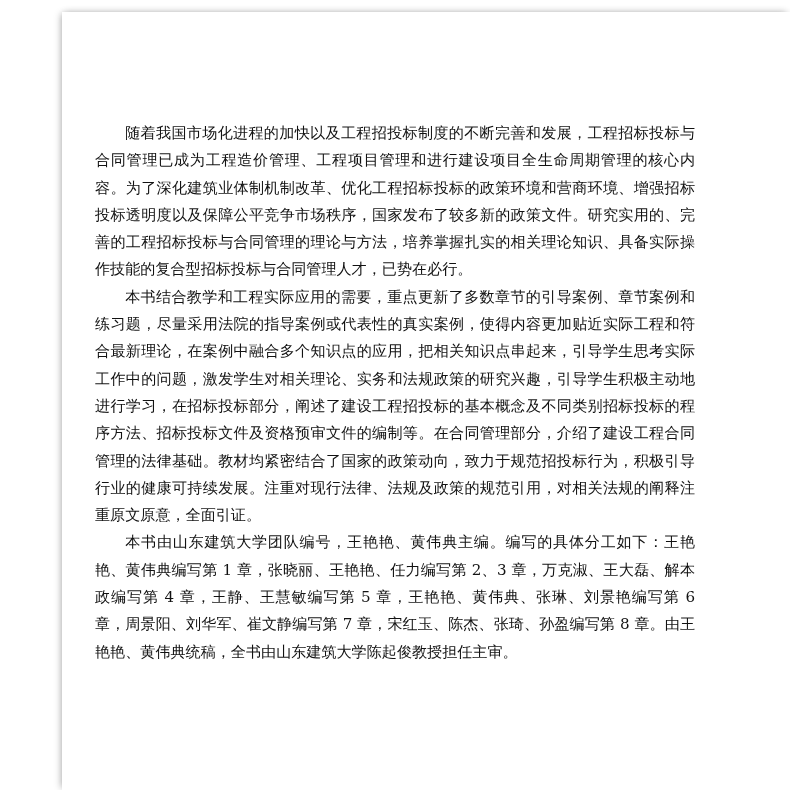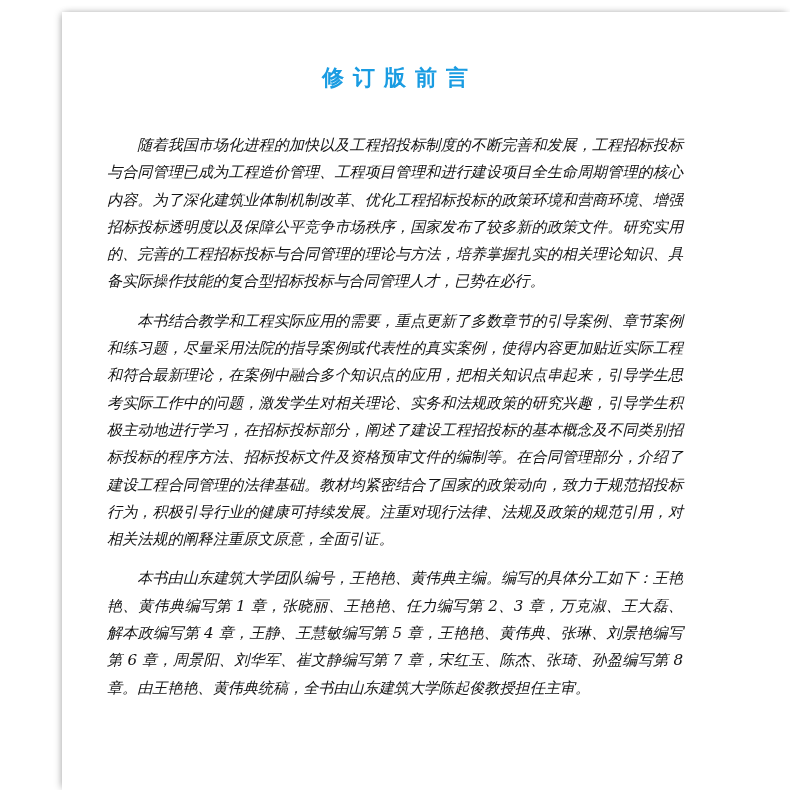--- a/index.html
+++ b/index.html
@@ -64,37 +64,35 @@
     width: 600px;
     font-family: "DejaVu Serif", "Liberation Serif", serif;
     font-size: 15.1px;
     line-height: 27.3px;
     color: #121212;
     text-align: justify;
     text-justify: inter-ideograph;
   }
 
   .body-copy p {
-    margin: 12px;
+    margin: 0;
     padding: 0;
     text-indent: 2em;
     text-align: justify;
     word-break: break-all;
     line-break: strict;
-    font-style: italic;
   }
 </style>
 </head>
 <body>
 
 <div id="page-root">
   <div class="page-sheet">
     <div class="page-inner">
 
-      <h1 class="doc-title">修订版前言</h1>
 
       <div class="body-copy">
         <p>随着我国市场化进程的加快以及工程招投标制度的不断完善和发展，工程招标投标与合同管理已成为工程造价管理、工程项目管理和进行建设项目全生命周期管理的核心内容。为了深化建筑业体制机制改革、优化工程招标投标的政策环境和营商环境、增强招标投标透明度以及保障公平竞争市场秩序，国家发布了较多新的政策文件。研究实用的、完善的工程招标投标与合同管理的理论与方法，培养掌握扎实的相关理论知识、具备实际操作技能的复合型招标投标与合同管理人才，已势在必行。</p>
         <p>本书结合教学和工程实际应用的需要，重点更新了多数章节的引导案例、章节案例和练习题，尽量采用法院的指导案例或代表性的真实案例，使得内容更加贴近实际工程和符合最新理论，在案例中融合多个知识点的应用，把相关知识点串起来，引导学生思考实际工作中的问题，激发学生对相关理论、实务和法规政策的研究兴趣，引导学生积极主动地进行学习，在招标投标部分，阐述了建设工程招投标的基本概念及不同类别招标投标的程序方法、招标投标文件及资格预审文件的编制等。在合同管理部分，介绍了建设工程合同管理的法律基础。教材均紧密结合了国家的政策动向，致力于规范招投标行为，积极引导行业的健康可持续发展。注重对现行法律、法规及政策的规范引用，对相关法规的阐释注重原文原意，全面引证。</p>
         <p>本书由山东建筑大学团队编号，王艳艳、黄伟典主编。编写的具体分工如下：王艳艳、黄伟典编写第 1 章，张晓丽、王艳艳、任力编写第 2、3 章，万克淑、王大磊、解本政编写第 4 章，王静、王慧敏编写第 5 章，王艳艳、黄伟典、张琳、刘景艳编写第 6 章，周景阳、刘华军、崔文静编写第 7 章，宋红玉、陈杰、张琦、孙盈编写第 8 章。由王艳艳、黄伟典统稿，全书由山东建筑大学陈起俊教授担任主审。</p>
 
       </div>
 
     </div>
   </div>

